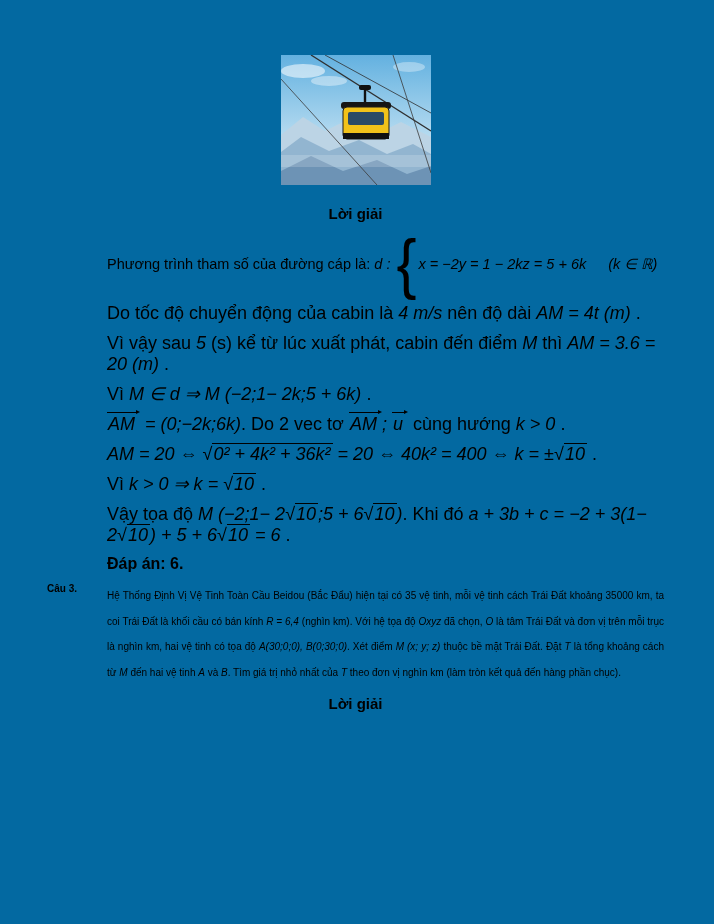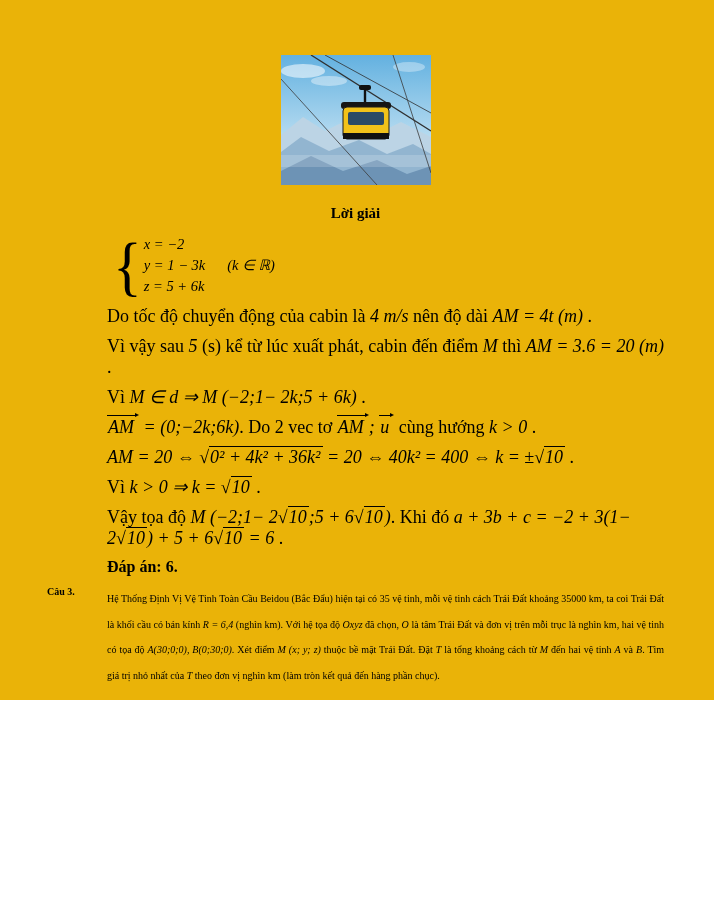--- a/index.html
+++ b/index.html
@@ -1,21 +1,21 @@
 <!DOCTYPE html>
 <html><head>
 <meta charset="utf-8">
 <style>
   html,body{margin:0;padding:0;background:#ffffff;}
   .page{
     position:relative;
     width:714px;
-    height:700px;
-    background:#eab308;
-    font-family:Liberation Serif, serif;
+    height:924px;
+    background:#0369a1;
+    font-family:Liberation Sans, sans-serif;
     color:#000;
     overflow:hidden;
   }
   .content{
     padding:55px 50px 0 47px;
   }
   .figure-wrap{
     text-align:center;
     margin-bottom:16px;
   }
@@ -78,21 +78,21 @@
   .sys-lead{line-height:21px;}
   .brace{
     font-size:60px;
     line-height:60px;
     transform:scaleY(1.1);
     margin:0 2px 0 6px;
     font-weight:400;
   }
   .sys-lines{
     display:flex;
-    flex-direction:column;
+    flex-direction:row;
     justify-content:space-between;
   }
   .sys-line{
     font-style:italic;
     line-height:21px;
   }
   .sys-tail{margin-left:22px;font-style:italic;}
   
   .question{
     display:flex;
@@ -145,24 +145,25 @@
         <rect x="60" y="47" width="50" height="7" rx="3" fill="#161616"></rect>
         <rect x="62" y="52" width="46" height="32" rx="4" fill="#f2c21a" stroke="#1c1c1c" stroke-width="1"></rect>
         <rect x="67" y="57" width="36" height="13" rx="2" fill="#2b4a66"></rect>
         <rect x="62" y="78" width="46" height="6" fill="#111111"></rect>
       </svg>
     </div>
 
     <div id="doc-body">
         <div class="heading">Lời giải</div>
         <div class="sysrow">
+          <span class="sys-lead"><span class="seg-t">Phương trình tham số của đường cáp là: </span><span class="seg-m">d :</span></span>
           <span class="brace">{</span>
           <span class="sys-lines">
             <span class="sys-line">x = −2</span>
-            <span class="sys-line">y = 1 − 3k</span>
+            <span class="sys-line">y = 1 − 2k</span>
             <span class="sys-line">z = 5 + 6k</span>
           </span>
           <span class="sys-tail"><span class="seg-m">(k ∈ ℝ)</span></span>
         </div>
         <div class="sol"><span class="seg-t">Do tốc độ chuyển động của cabin là </span><span class="seg-m">4 m/s</span><span class="seg-t"> nên độ dài </span><span class="seg-m">AM = 4t  (m)</span><span class="seg-t"> .</span></div>
         <div class="sol"><span class="seg-t">Vì vậy sau </span><span class="seg-m">5</span><span class="seg-t"> (s) kể từ lúc xuất phát, cabin đến điểm </span><span class="seg-m">M</span><span class="seg-t"> thì </span><span class="seg-m">AM = 3.6 = 20  (m)</span><span class="seg-t"> .</span></div>
         <div class="sol"><span class="seg-t">Vì </span><span class="seg-m">M ∈ d ⇒ M (−2;1− 2k;5 + 6k)</span><span class="seg-t"> .</span></div>
         <div class="sol"><span class="vec">AM</span><span class="seg-m"> = (0;−2k;6k)</span><span class="seg-t">. Do 2 vec tơ </span><span class="vec">AM</span><span class="seg-m">; </span><span class="vec">u</span><span class="seg-t"> cùng hướng </span><span class="seg-m">k &gt; 0</span><span class="seg-t"> .</span></div>
         <div class="sol"><span class="seg-m">AM = 20 ⇔ </span><span class="sq"><span class="rad">√</span><span class="bar">0² + 4k² + 36k²</span></span><span class="seg-m"> = 20 ⇔ 40k² = 400 ⇔ k = ±</span><span class="sq"><span class="rad">√</span><span class="bar">10</span></span><span class="seg-t"> .</span></div>
         <div class="sol"><span class="seg-t">Vì </span><span class="seg-m">k &gt; 0 ⇒ k = </span><span class="sq"><span class="rad">√</span><span class="bar">10</span></span><span class="seg-t"> .</span></div>

